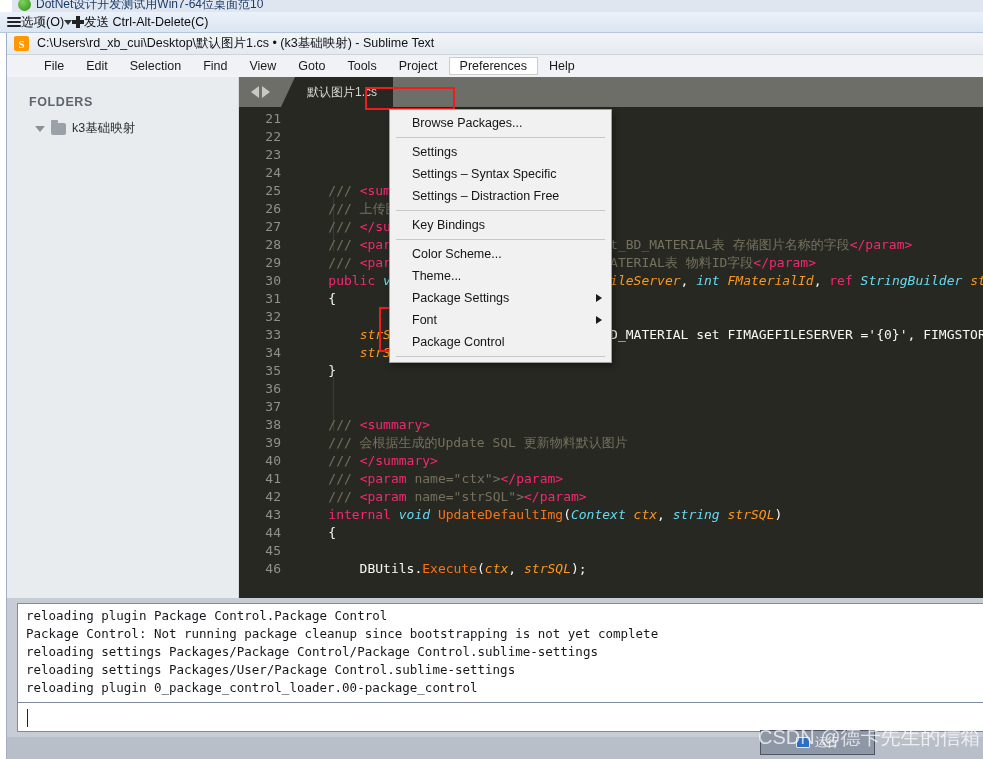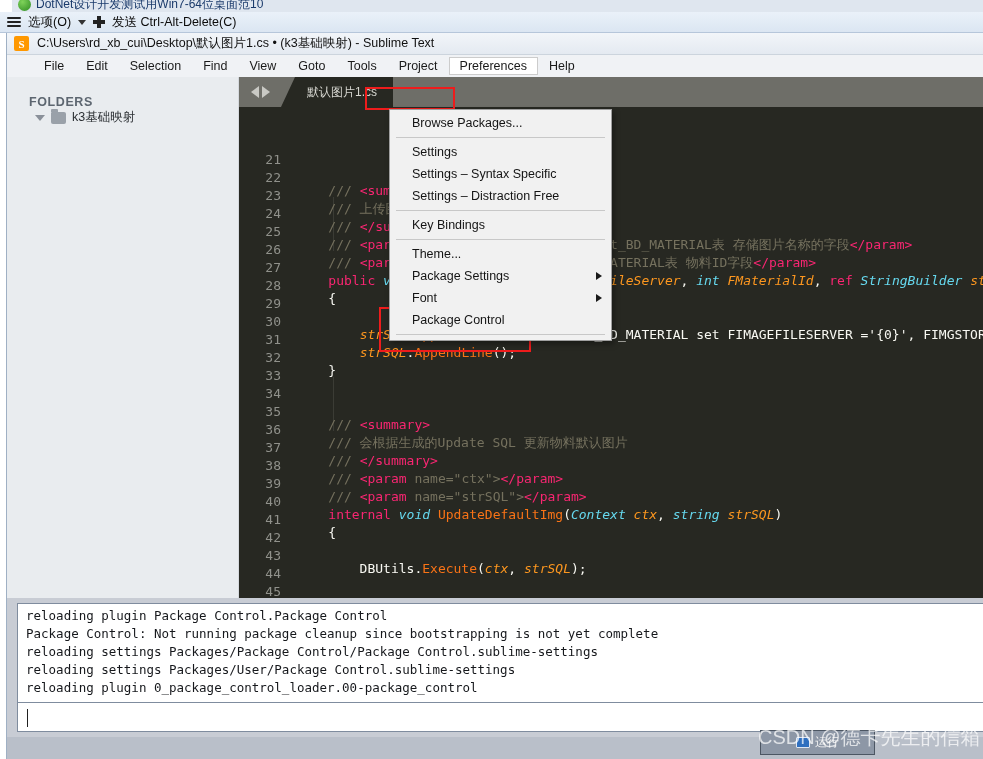--- a/index.html
+++ b/index.html
@@ -23,21 +23,21 @@
   }
   .remote-logo {
     width: 13px; height: 13px; border-radius: 50%;
     background: radial-gradient(circle at 35% 30%, #7fd35a, #2e8b22);
     flex: none;
   }
   .remote-toolbar {
     position: absolute; left: 0; top: 12px; width: 983px; height: 21px;
     background: linear-gradient(to bottom, #eaf1f9, #dbe6f2);
     border-bottom: 1px solid #b6c6da;
-    display: flex; align-items: center; gap: 7px; padding-left: 7px;
+    display: flex; align-items: center; padding-left: 7px;
     font-size: 12.5px; color: #0b0b0b; white-space: nowrap;
   }
   .hamburger { display: inline-flex; flex-direction: column; gap: 2px; width: 14px; }
   .hamburger i { display: block; height: 2px; background: #222; border-radius: 1px; }
   .caret-down {
     width: 0; height: 0; border-left: 4px solid transparent;
     border-right: 4px solid transparent; border-top: 5px solid #333;
   }
   .plus-icon { position: relative; width: 12px; height: 12px; flex: none; }
   .plus-icon::before, .plus-icon::after {
@@ -80,21 +80,21 @@
   #hl-package { left: 372px; top: 274px; width: 152px; height: 45px; }
 
   
   .sublime-body { display: flex; height: 521px; width: 100%; }
   .sidebar {
     width: 232px; background: #e9ecef; padding: 18px 0 0 22px;
     border-right: 1px solid #d5d9de;
   }
   .sidebar-header {
     font-size: 12.5px; font-weight: bold; color: #5d6670;
-    letter-spacing: .6px; margin-bottom: 0;
+    letter-spacing: .6px; margin-bottom: 11px;
   }
   .folder-row { display: flex; align-items: center; gap: 6px; padding-left: 6px; }
   .tri {
     width: 0; height: 0; border-left: 5px solid transparent;
     border-right: 5px solid transparent; border-top: 6px solid #8a9099;
   }
   .folder-glyph {
     width: 15px; height: 12px; background: #9aa1a9; border-radius: 1px 2px 2px 2px;
     position: relative; flex: none;
   }
@@ -116,21 +116,21 @@
   .tab-active {
     background: #272822; color: #d8d8d2; font-size: 12px;
     display: flex; align-items: center; padding: 0 16px 0 26px;
     clip-path: polygon(14px 0, 100% 0, 100% 100%, 0 100%);
     white-space: nowrap;
   }
   .code-scroll { position: relative; height: 491px; overflow: hidden; background: #272822; }
   .gutter {
     position: absolute; left: 0; top: 0; width: 52px; height: 100%;
     color: #90918b; font-family: "DejaVu Sans Mono", monospace;
-    font-size: 13px; text-align: right; padding-right: 10px; padding-top: 3px; margin-top: 41px;
+    font-size: 13px; text-align: right; padding-right: 10px; padding-top: 3px;
   }
   .gutter div { height: 18px; line-height: 18px; }
   .code {
     position: absolute; left: 58px; top: 0; padding-top: 3px;
     font-family: "DejaVu Sans Mono", monospace; font-size: 13px;
     color: #f8f8f2; white-space: pre;
   }
   .code div { height: 18px; line-height: 18px; }
   .c-com { color: #75715e; }
   .c-tag { color: #f92672; }
@@ -317,20 +317,23 @@
         </div>
         <div class="dd-item">
           <span>Settings – Distraction Free</span>
         </div>
         <div class="dd-sep"></div>
         <div class="dd-item">
           <span>Key Bindings</span>
         </div>
         <div class="dd-sep"></div>
         <div class="dd-item">
+          <span>Color Scheme...</span>
+        </div>
+        <div class="dd-item">
           <span>Theme...</span>
         </div>
         <div class="dd-item">
           <span>Package Settings</span>
           <span class="dd-arrow"></span>
         </div>
         <div class="dd-item">
           <span>Font</span>
           <span class="dd-arrow"></span>
         </div>

